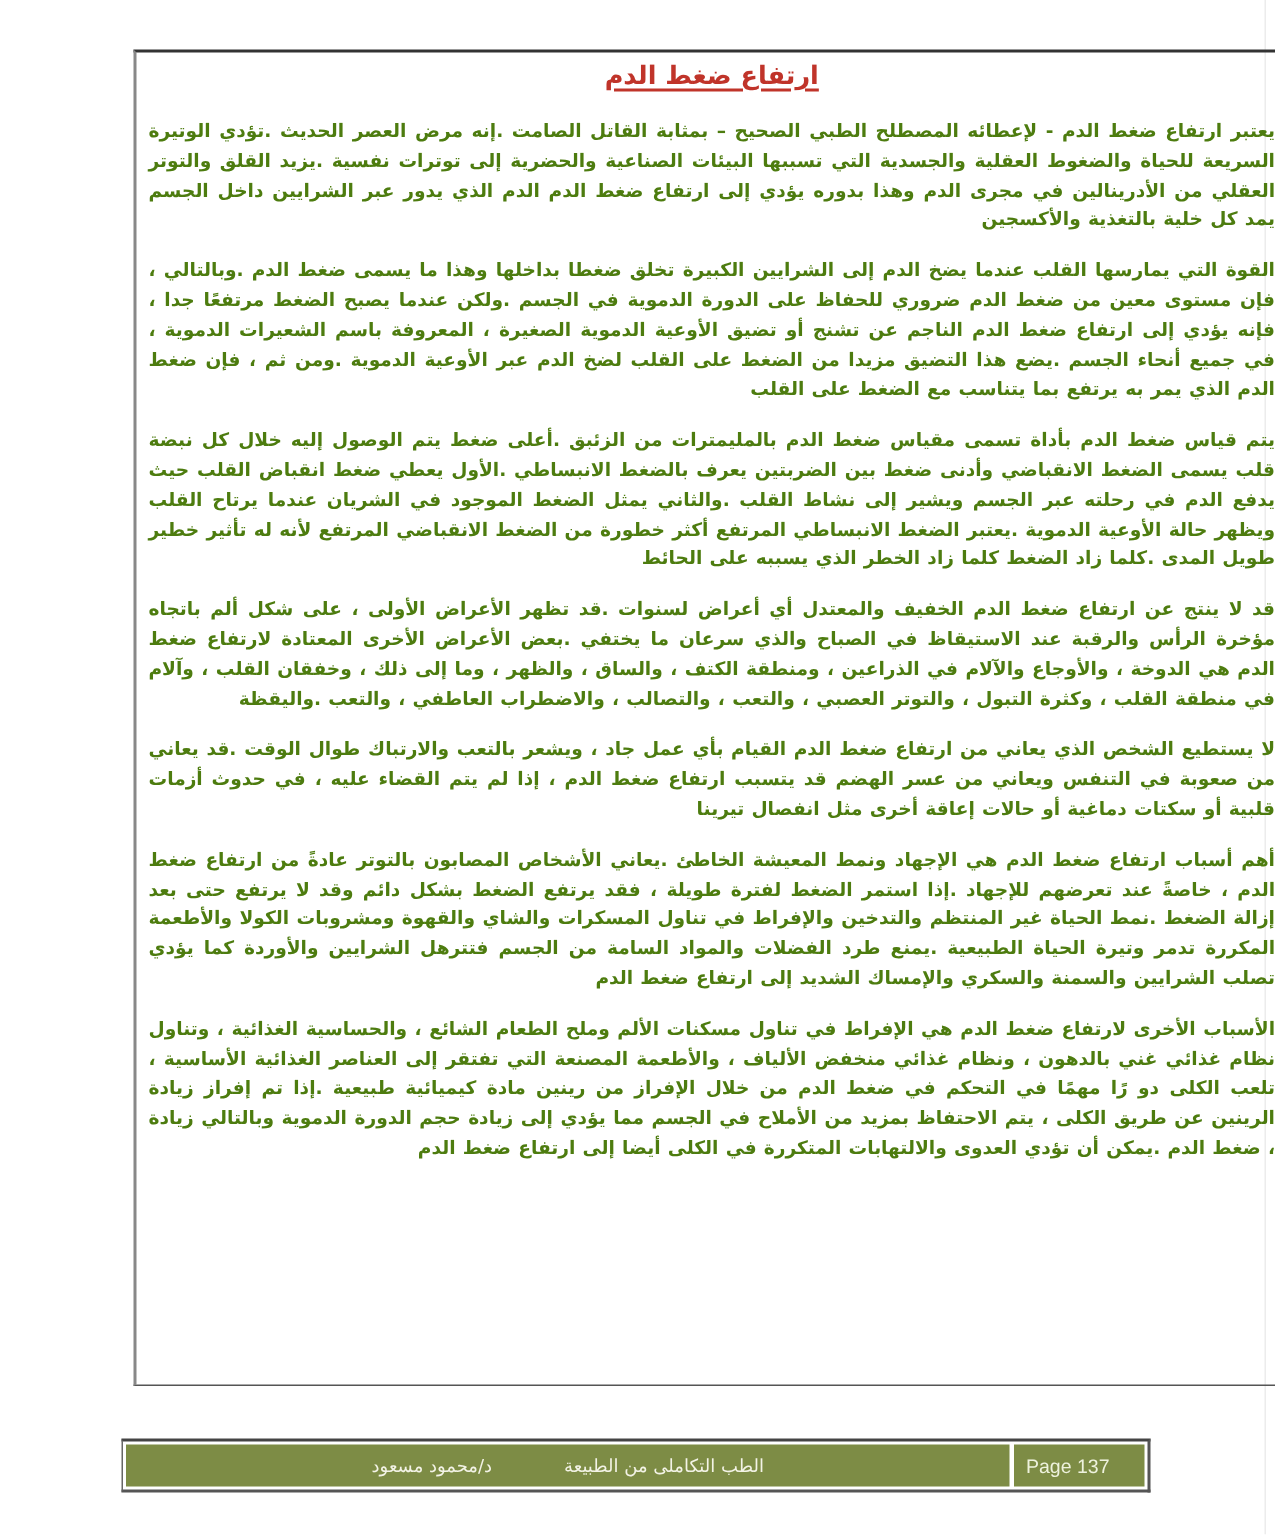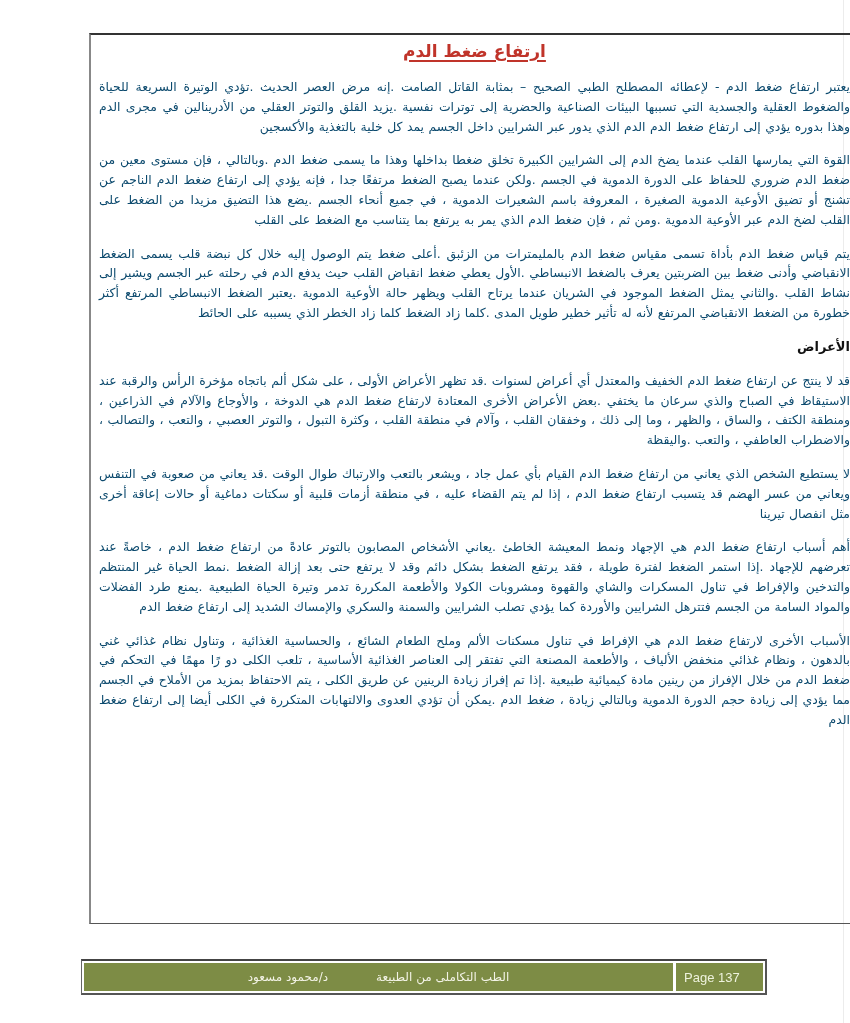--- a/index.html
+++ b/index.html
@@ -43,25 +43,26 @@
       font-size: 17px;
       text-decoration: underline;
       text-decoration-thickness: 2px;
       text-underline-offset: 3px;
       margin: 4px 0 14px 0;
       line-height: 24px;
     }
     .para {
       font-size: 12.4px;
       line-height: 19.8px;
-      color: #0c4a6e;
+      color: #4d7c0f;
       text-align: justify;
       text-align-last: right;
       margin: 0 0 14px 0;
       word-spacing: 0.5px;
+      font-weight: bold;
     }
     .section-heading {
       font-weight: bold;
       font-size: 13px;
       color: #111111;
       margin: 0 0 14px 0;
       line-height: 20px;
     }
     .footer {
       position: absolute;
@@ -111,23 +112,22 @@
 
 <div class="right-edge-line"></div>
 
 <div class="content-box">
   <div class="page-title">ارتفاع ضغط الدم</div>
 
   <p class="para">يعتبر ارتفاع ضغط الدم - لإعطائه المصطلح الطبي الصحيح – بمثابة القاتل الصامت .إنه مرض العصر الحديث .تؤدي الوتيرة السريعة للحياة والضغوط العقلية والجسدية التي تسببها البيئات الصناعية والحضرية إلى توترات نفسية .يزيد القلق والتوتر العقلي من الأدرينالين في مجرى الدم وهذا بدوره يؤدي إلى ارتفاع ضغط الدم الدم الذي يدور عبر الشرايين داخل الجسم يمد كل خلية بالتغذية والأكسجين</p>
   <p class="para">القوة التي يمارسها القلب عندما يضخ الدم إلى الشرايين الكبيرة تخلق ضغطا بداخلها وهذا ما يسمى ضغط الدم .وبالتالي ، فإن مستوى معين من ضغط الدم ضروري للحفاظ على الدورة الدموية في الجسم .ولكن عندما يصبح الضغط مرتفعًا جدا ، فإنه يؤدي إلى ارتفاع ضغط الدم الناجم عن تشنج أو تضيق الأوعية الدموية الصغيرة ، المعروفة باسم الشعيرات الدموية ، في جميع أنحاء الجسم .يضع هذا التضيق مزيدا من الضغط على القلب لضخ الدم عبر الأوعية الدموية .ومن ثم ، فإن ضغط الدم الذي يمر به يرتفع بما يتناسب مع الضغط على القلب</p>
   <p class="para">يتم قياس ضغط الدم بأداة تسمى مقياس ضغط الدم بالمليمترات من الزئبق .أعلى ضغط يتم الوصول إليه خلال كل نبضة قلب يسمى الضغط الانقباضي وأدنى ضغط بين الضربتين يعرف بالضغط الانبساطي .الأول يعطي ضغط انقباض القلب حيث يدفع الدم في رحلته عبر الجسم ويشير إلى نشاط القلب .والثاني يمثل الضغط الموجود في الشريان عندما يرتاح القلب ويظهر حالة الأوعية الدموية .يعتبر الضغط الانبساطي المرتفع أكثر خطورة من الضغط الانقباضي المرتفع لأنه له تأثير خطير طويل المدى .كلما زاد الضغط كلما زاد الخطر الذي يسببه على الحائط</p>
 
-  <div class="section-heading">الأعراض</div>
   <p class="para">قد لا ينتج عن ارتفاع ضغط الدم الخفيف والمعتدل أي أعراض لسنوات .قد تظهر الأعراض الأولى ، على شكل ألم باتجاه مؤخرة الرأس والرقبة عند الاستيقاظ في الصباح والذي سرعان ما يختفي .بعض الأعراض الأخرى المعتادة لارتفاع ضغط الدم هي الدوخة ، والأوجاع والآلام في الذراعين ، ومنطقة الكتف ، والساق ، والظهر ، وما إلى ذلك ، وخفقان القلب ، وآلام في منطقة القلب ، وكثرة التبول ، والتوتر العصبي ، والتعب ، والتصالب ، والاضطراب العاطفي ، والتعب .واليقظة</p>
-  <p class="para">لا يستطيع الشخص الذي يعاني من ارتفاع ضغط الدم القيام بأي عمل جاد ، ويشعر بالتعب والارتباك طوال الوقت .قد يعاني من صعوبة في التنفس ويعاني من عسر الهضم قد يتسبب ارتفاع ضغط الدم ، إذا لم يتم القضاء عليه ، في منطقة أزمات قلبية أو سكتات دماغية أو حالات إعاقة أخرى مثل انفصال تيرينا</p>
+  <p class="para">لا يستطيع الشخص الذي يعاني من ارتفاع ضغط الدم القيام بأي عمل جاد ، ويشعر بالتعب والارتباك طوال الوقت .قد يعاني من صعوبة في التنفس ويعاني من عسر الهضم قد يتسبب ارتفاع ضغط الدم ، إذا لم يتم القضاء عليه ، في حدوث أزمات قلبية أو سكتات دماغية أو حالات إعاقة أخرى مثل انفصال تيرينا</p>
 
   <p class="para">أهم أسباب ارتفاع ضغط الدم هي الإجهاد ونمط المعيشة الخاطئ .يعاني الأشخاص المصابون بالتوتر عادةً من ارتفاع ضغط الدم ، خاصةً عند تعرضهم للإجهاد .إذا استمر الضغط لفترة طويلة ، فقد يرتفع الضغط بشكل دائم وقد لا يرتفع حتى بعد إزالة الضغط .نمط الحياة غير المنتظم والتدخين والإفراط في تناول المسكرات والشاي والقهوة ومشروبات الكولا والأطعمة المكررة تدمر وتيرة الحياة الطبيعية .يمنع طرد الفضلات والمواد السامة من الجسم فتترهل الشرايين والأوردة كما يؤدي تصلب الشرايين والسمنة والسكري والإمساك الشديد إلى ارتفاع ضغط الدم</p>
   <p class="para">الأسباب الأخرى لارتفاع ضغط الدم هي الإفراط في تناول مسكنات الألم وملح الطعام الشائع ، والحساسية الغذائية ، وتناول نظام غذائي غني بالدهون ، ونظام غذائي منخفض الألياف ، والأطعمة المصنعة التي تفتقر إلى العناصر الغذائية الأساسية ، تلعب الكلى دو رًا مهمًا في التحكم في ضغط الدم من خلال الإفراز من رينين مادة كيميائية طبيعية .إذا تم إفراز زيادة الرينين عن طريق الكلى ، يتم الاحتفاظ بمزيد من الأملاح في الجسم مما يؤدي إلى زيادة حجم الدورة الدموية وبالتالي زيادة ، ضغط الدم .يمكن أن تؤدي العدوى والالتهابات المتكررة في الكلى أيضا  إلى ارتفاع ضغط الدم</p>
 </div>
 
 <div class="footer">
   <div class="footer-title-cell">
     <span>الطب التكاملى من الطبيعة</span>
     <span>د/محمود مسعود</span>
   </div>

